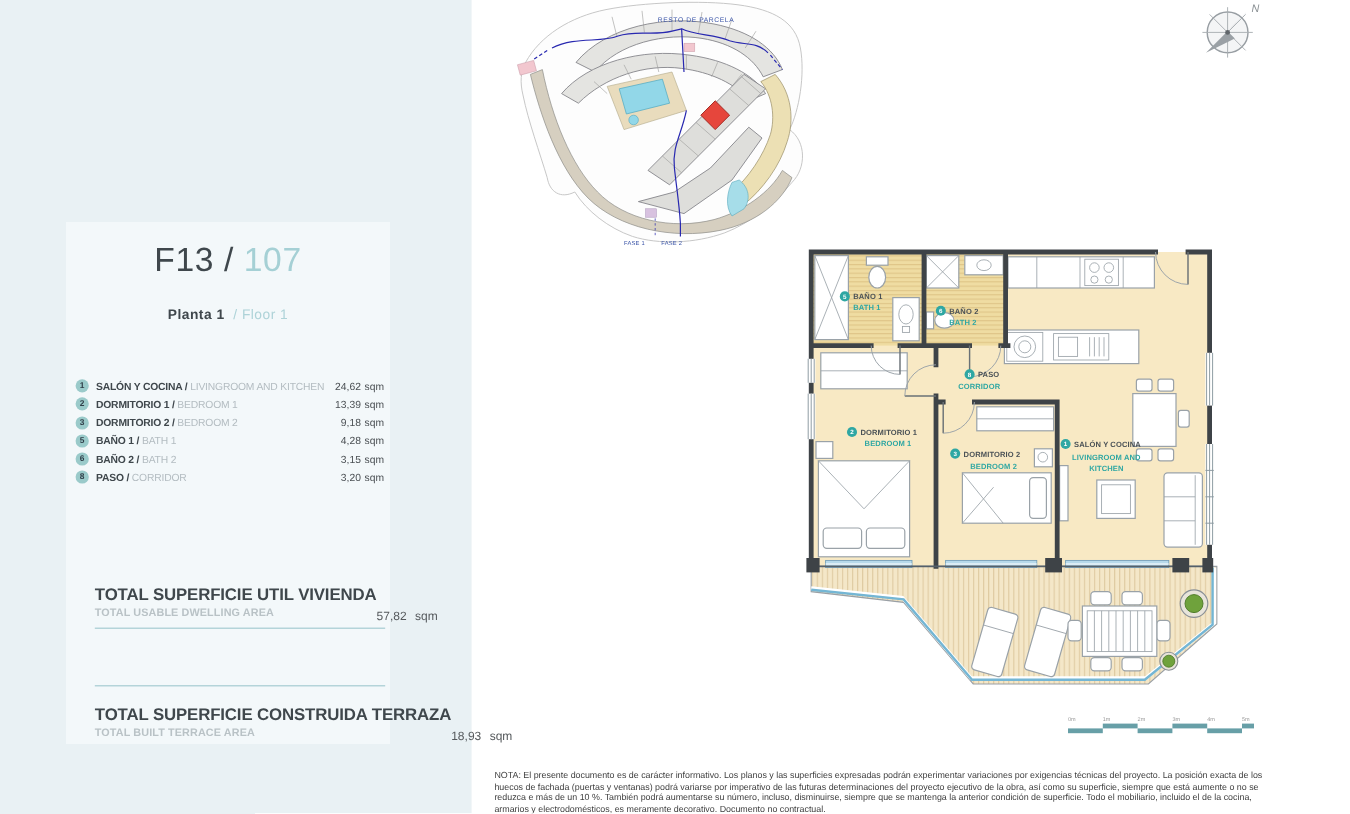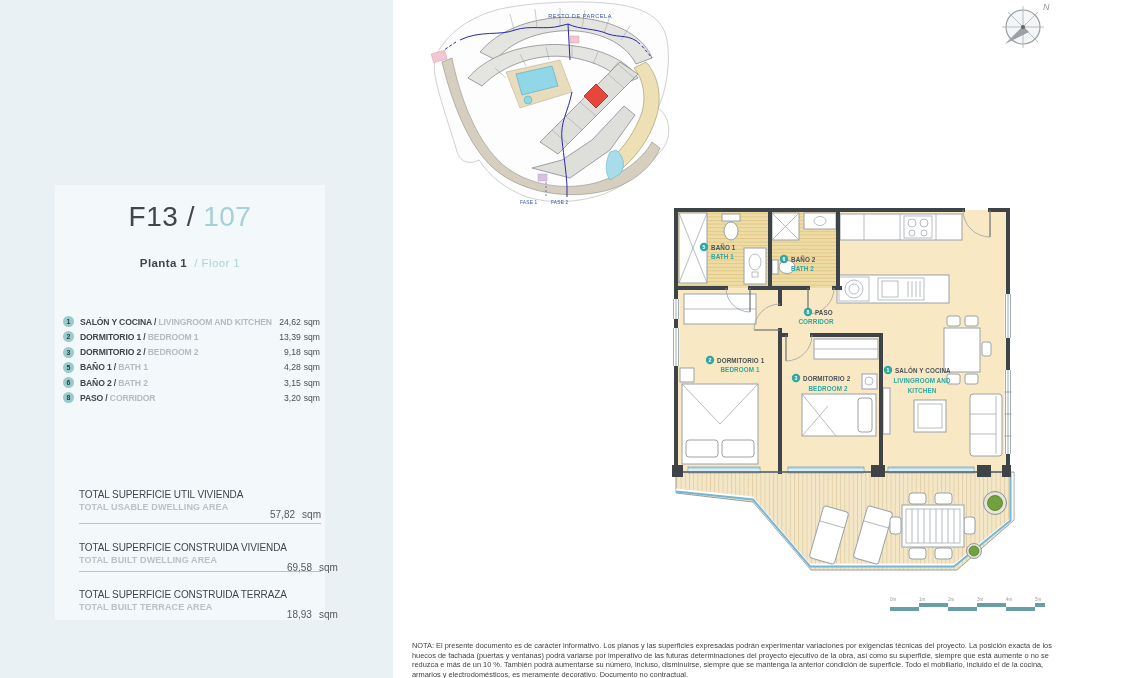--- a/index.html
+++ b/index.html
@@ -16,26 +16,26 @@
   .hdr-sub{font-size:11.5px;font-weight:bold;color:#3f474c;letter-spacing:.4px;}
   .hdr-sub .teal{color:#aed3d8;font-weight:normal;}
   .hdr-floor{top:72px;} .hdr-door{top:99px;}
   .room-list{position:absolute;left:8px;right:5px;top:131px;}
   .room-row{display:flex;align-items:center;margin-bottom:4.3px;}
   .num-badge{flex:0 0 11px;width:11px;height:11px;border-radius:50%;background:#9acaca;
              color:#2f3e48;font-size:7px;font-weight:bold;line-height:11px;text-align:center;margin-right:6px;}
   .room-text{flex:1;font-size:8.6px;letter-spacing:-.15px;white-space:nowrap;overflow:hidden;}
   .room-text .es{font-weight:bold;color:#3f474c;}
   .room-text .sep{font-weight:bold;color:#3f474c;}
-  .room-text .en{color:#b3bcc1;font-weight:bold;}
+  .room-text .en{color:#b3bcc1;font-weight:normal;}
   .room-area{font-size:8.6px;color:#4a4f53;white-space:nowrap;}
   .room-area .unit{margin-left:3px;}
   .total{position:absolute;left:24px;right:4px;display:flex;align-items:center;}
   .total .lbls{flex:1;}
-  .total .es{font-size:10px;font-weight:normal;color:#3f474c;letter-spacing:-.1px;white-space:nowrap;}
+  .total .es{font-size:14px;font-weight:bold;color:#3f474c;letter-spacing:-.1px;white-space:nowrap;}
   .total .en{font-size:9px;font-weight:bold;color:#b9c2c6;letter-spacing:.1px;margin-top:2px;white-space:nowrap;}
   .total .val{font-size:10px;color:#55595c;white-space:nowrap;margin-top:28px;}
   .total .val .unit{margin-left:7px;}
   .t1{top:296px;} .t2{top:349px;} .t3{top:396px;}
   .divider{position:absolute;left:24px;right:4px;border-top:1px solid #a5cbd1;height:0;}
   .d1{top:338px;} .d2{top:386px;}
   
   .note{position:absolute;left:412px;top:629px;width:713px;color:#3f3f3f;font-size:7.4px;line-height:9.7px;margin-top:12px;}
   .note div{white-space:nowrap;}
   
@@ -104,27 +104,20 @@
     </div>
 
     <div class="total t1">
       <span class="lbls">
         <div class="es">TOTAL SUPERFICIE UTIL VIVIENDA</div>
         <div class="en">TOTAL USABLE DWELLING AREA</div>
       </span>
       <span class="val"><span>57,82</span><span class="unit">sqm</span></span>
     </div>
     <div class="divider d1"></div>
-    <div class="total t2">
-      <span class="lbls">
-        <div class="es">TOTAL SUPERFICIE CONSTRUIDA VIVIENDA</div>
-        <div class="en">TOTAL BUILT DWELLING AREA</div>
-      </span>
-      <span class="val"><span>69,58</span><span class="unit">sqm</span></span>
-    </div>
     <div class="divider d2"></div>
     <div class="total t3">
       <span class="lbls">
         <div class="es">TOTAL SUPERFICIE CONSTRUIDA TERRAZA</div>
         <div class="en">TOTAL BUILT TERRACE AREA</div>
       </span>
       <span class="val"><span>18,93</span><span class="unit">sqm</span></span>
     </div>
   </div>
 

